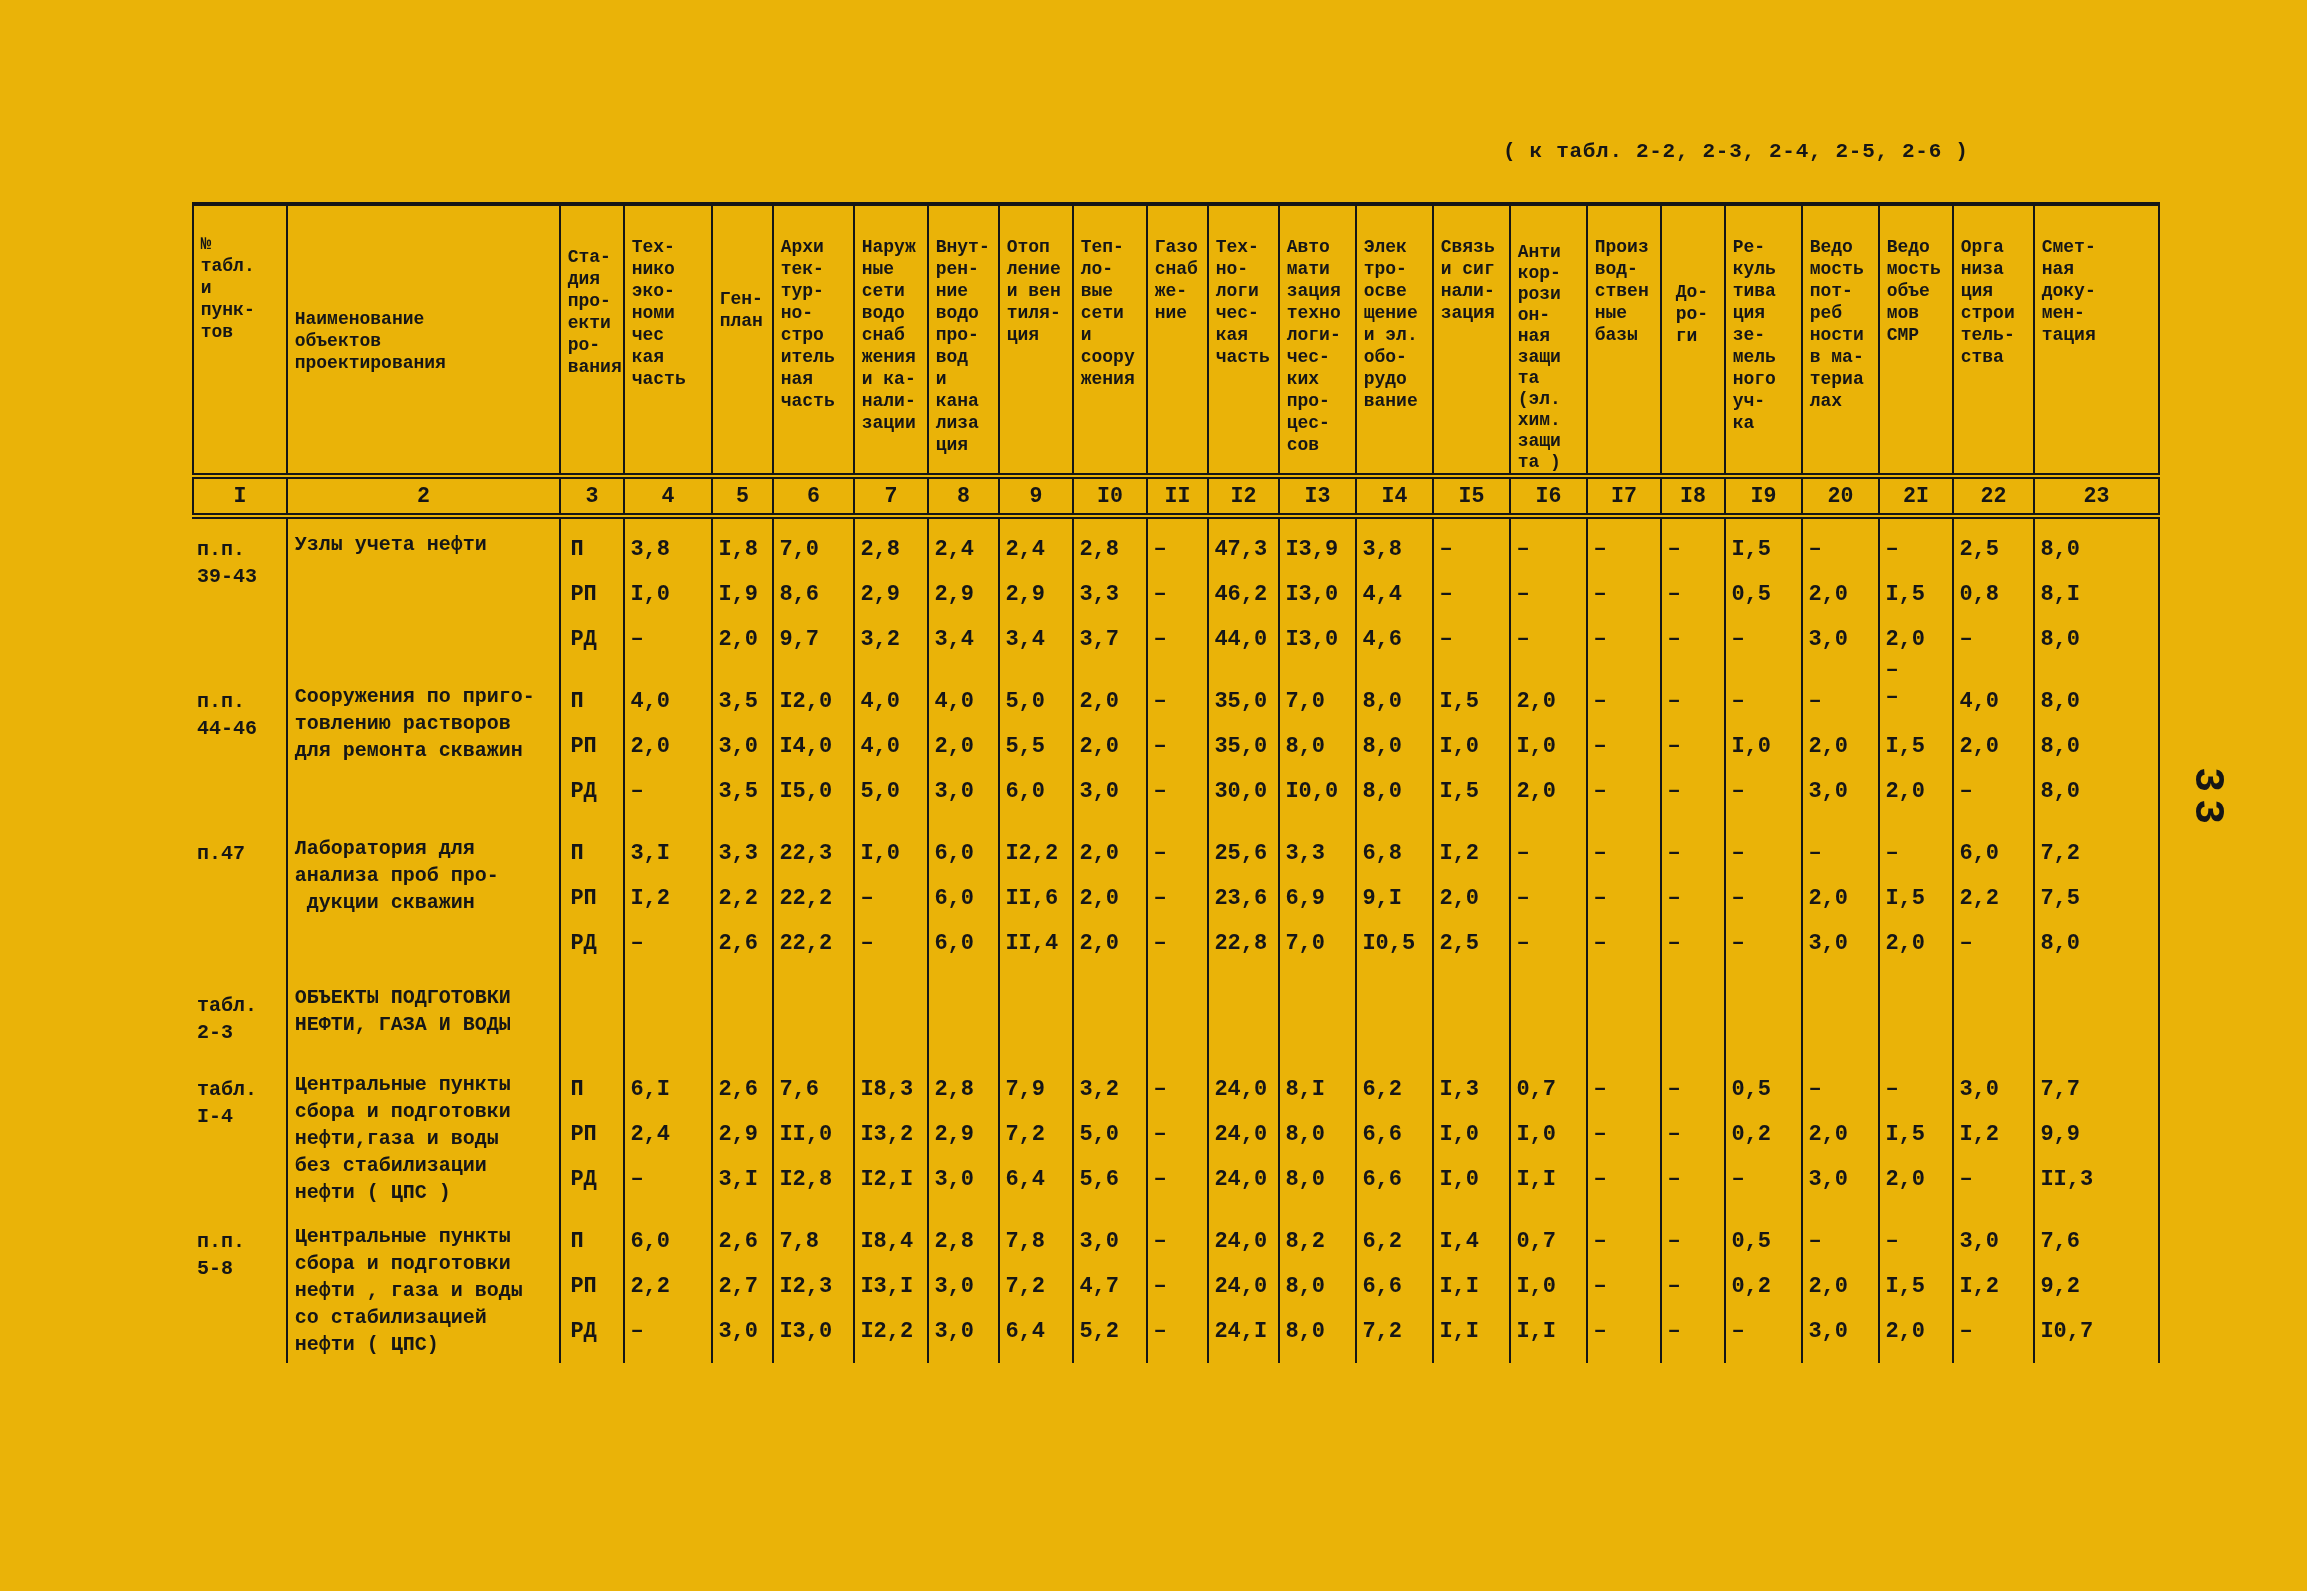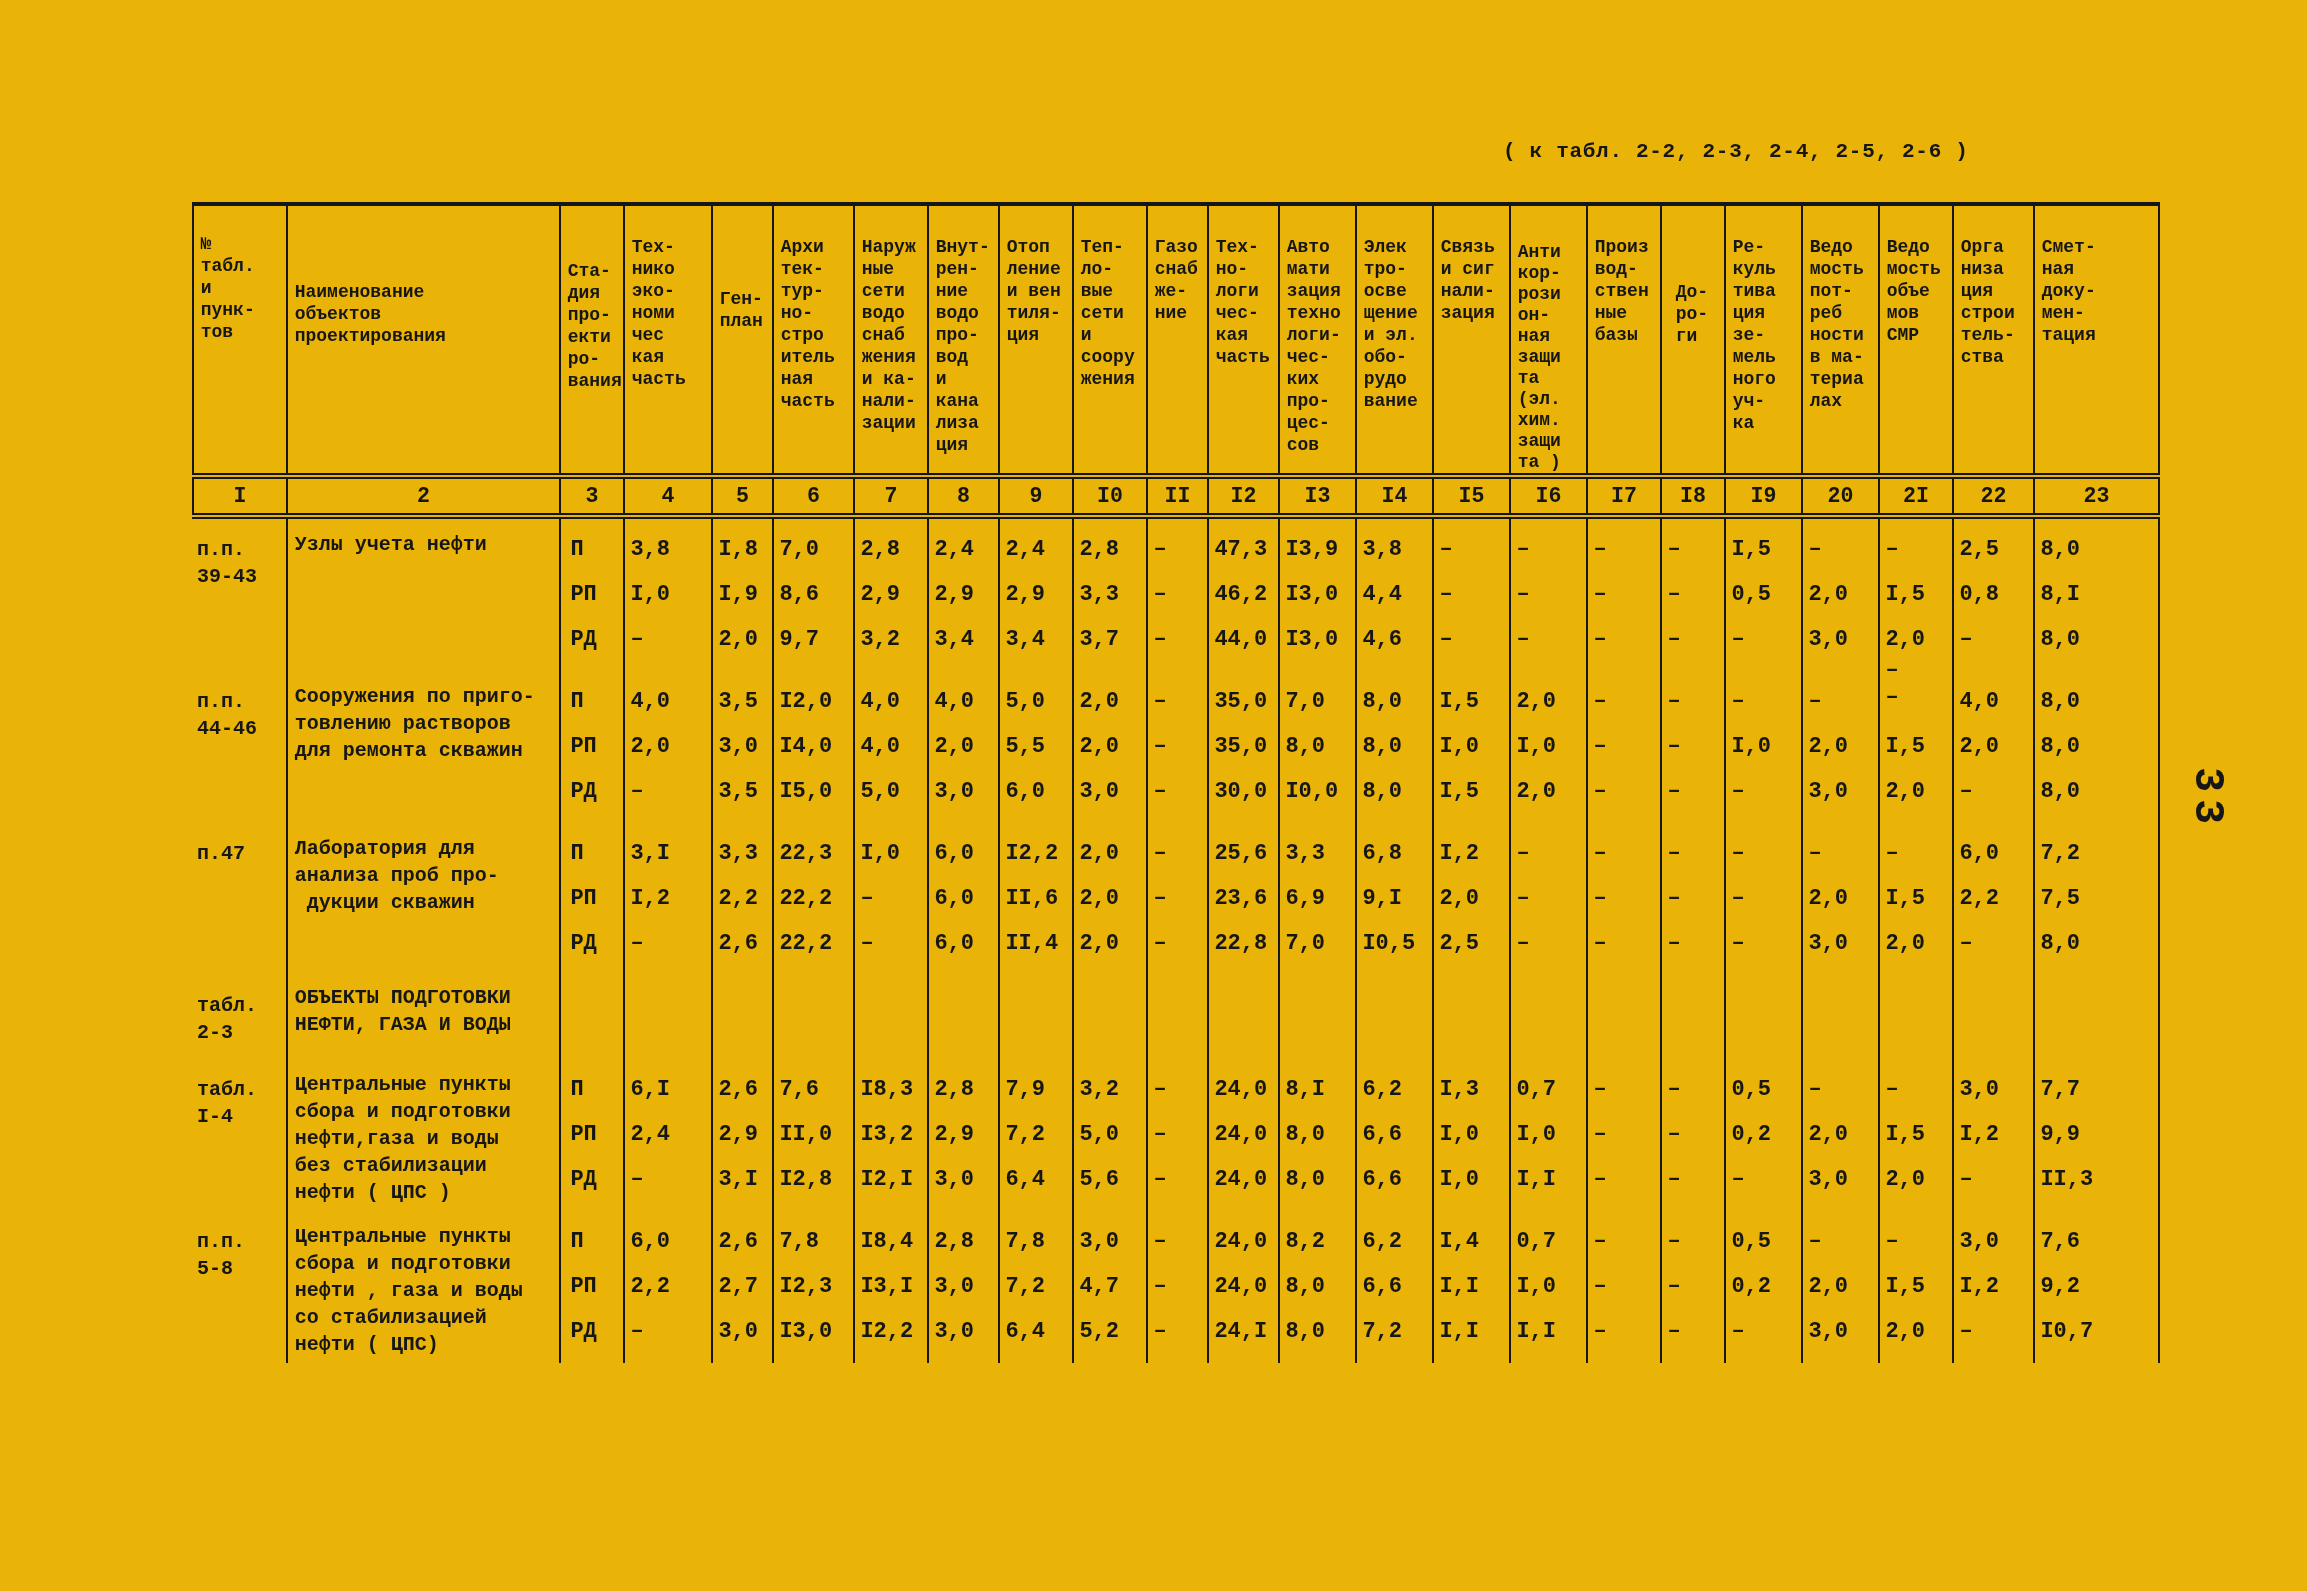--- a/index.html
+++ b/index.html
@@ -26,22 +26,22 @@
     height:259px;
     border-left:2.7px solid #161616;border-right:2.7px solid #161616;
     border-bottom:6px double #161616;
     text-align:left;font-weight:bold;
   }
   .hdr{
     padding:30px 2.7px 0 6.7px;
     font-size:18px;line-height:22px;font-weight:bold;white-space:pre;
   }
   thead th:nth-child(1) .hdr{padding-top:27px;}
-  thead th:nth-child(2) .hdr{padding-top:75px;}
-  thead th:nth-child(3) .hdr{padding-top:54px;}
+  thead th:nth-child(2) .hdr{padding-top:102px;}
+  thead th:nth-child(3) .hdr{padding-top:40px;}
   thead th:nth-child(5) .hdr{padding-top:82px;}
   thead th:nth-child(11) .hdr{}
   thead th:nth-child(16) .hdr{padding-top:12px;line-height:21px;margin-top:24px;}
   thead th:nth-child(18) .hdr{padding-top:75px;margin-left:7px;}
 
   td.num{
     height:34px;text-align:center;
     font-size:21.6px;font-weight:bold;
     border-left:2.7px solid #161616;border-right:2.7px solid #161616;
     border-bottom:6.7px double #161616;

